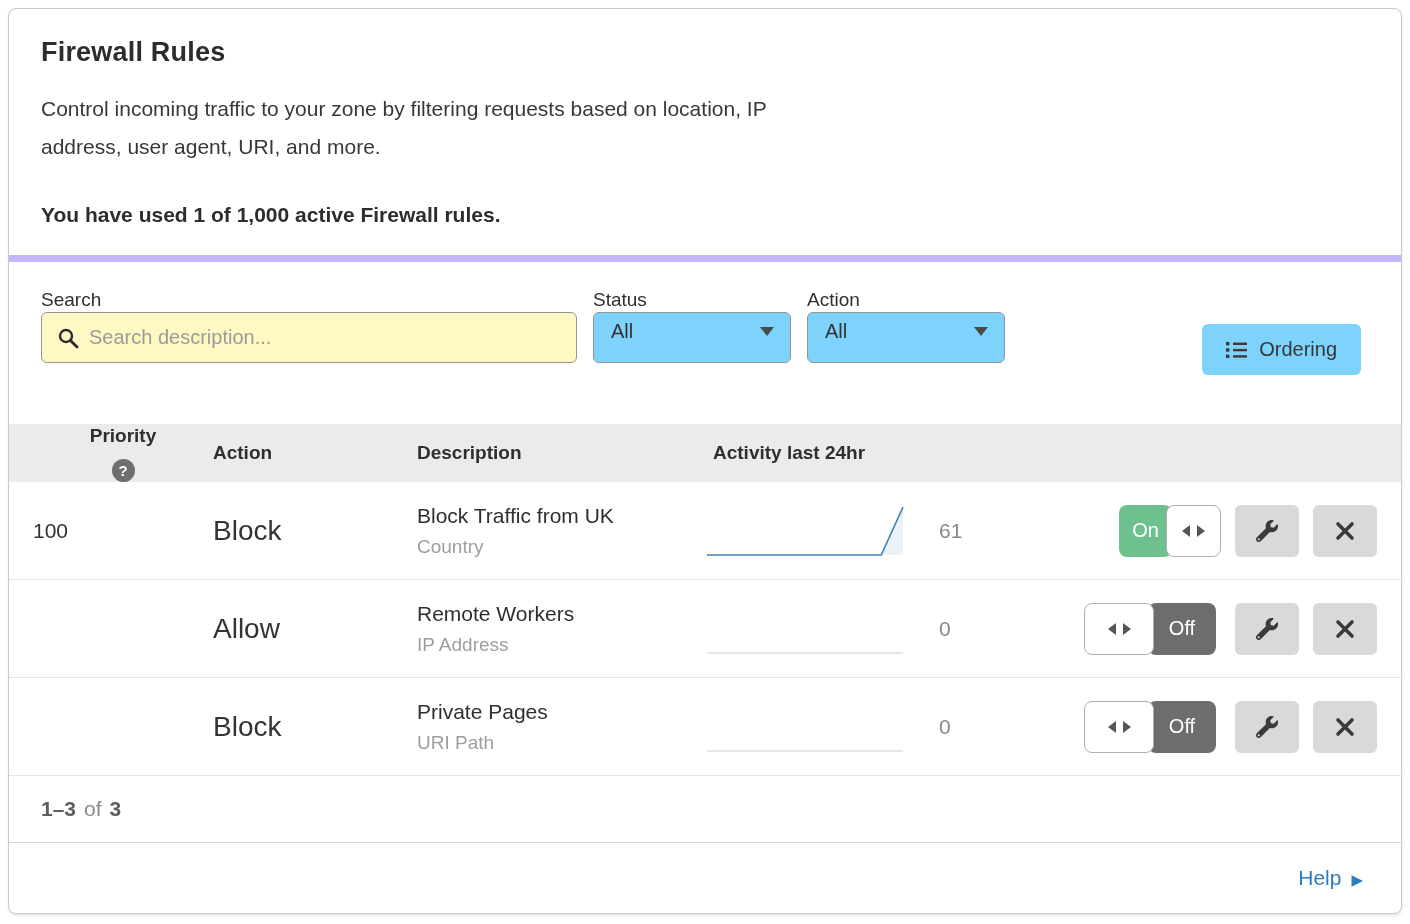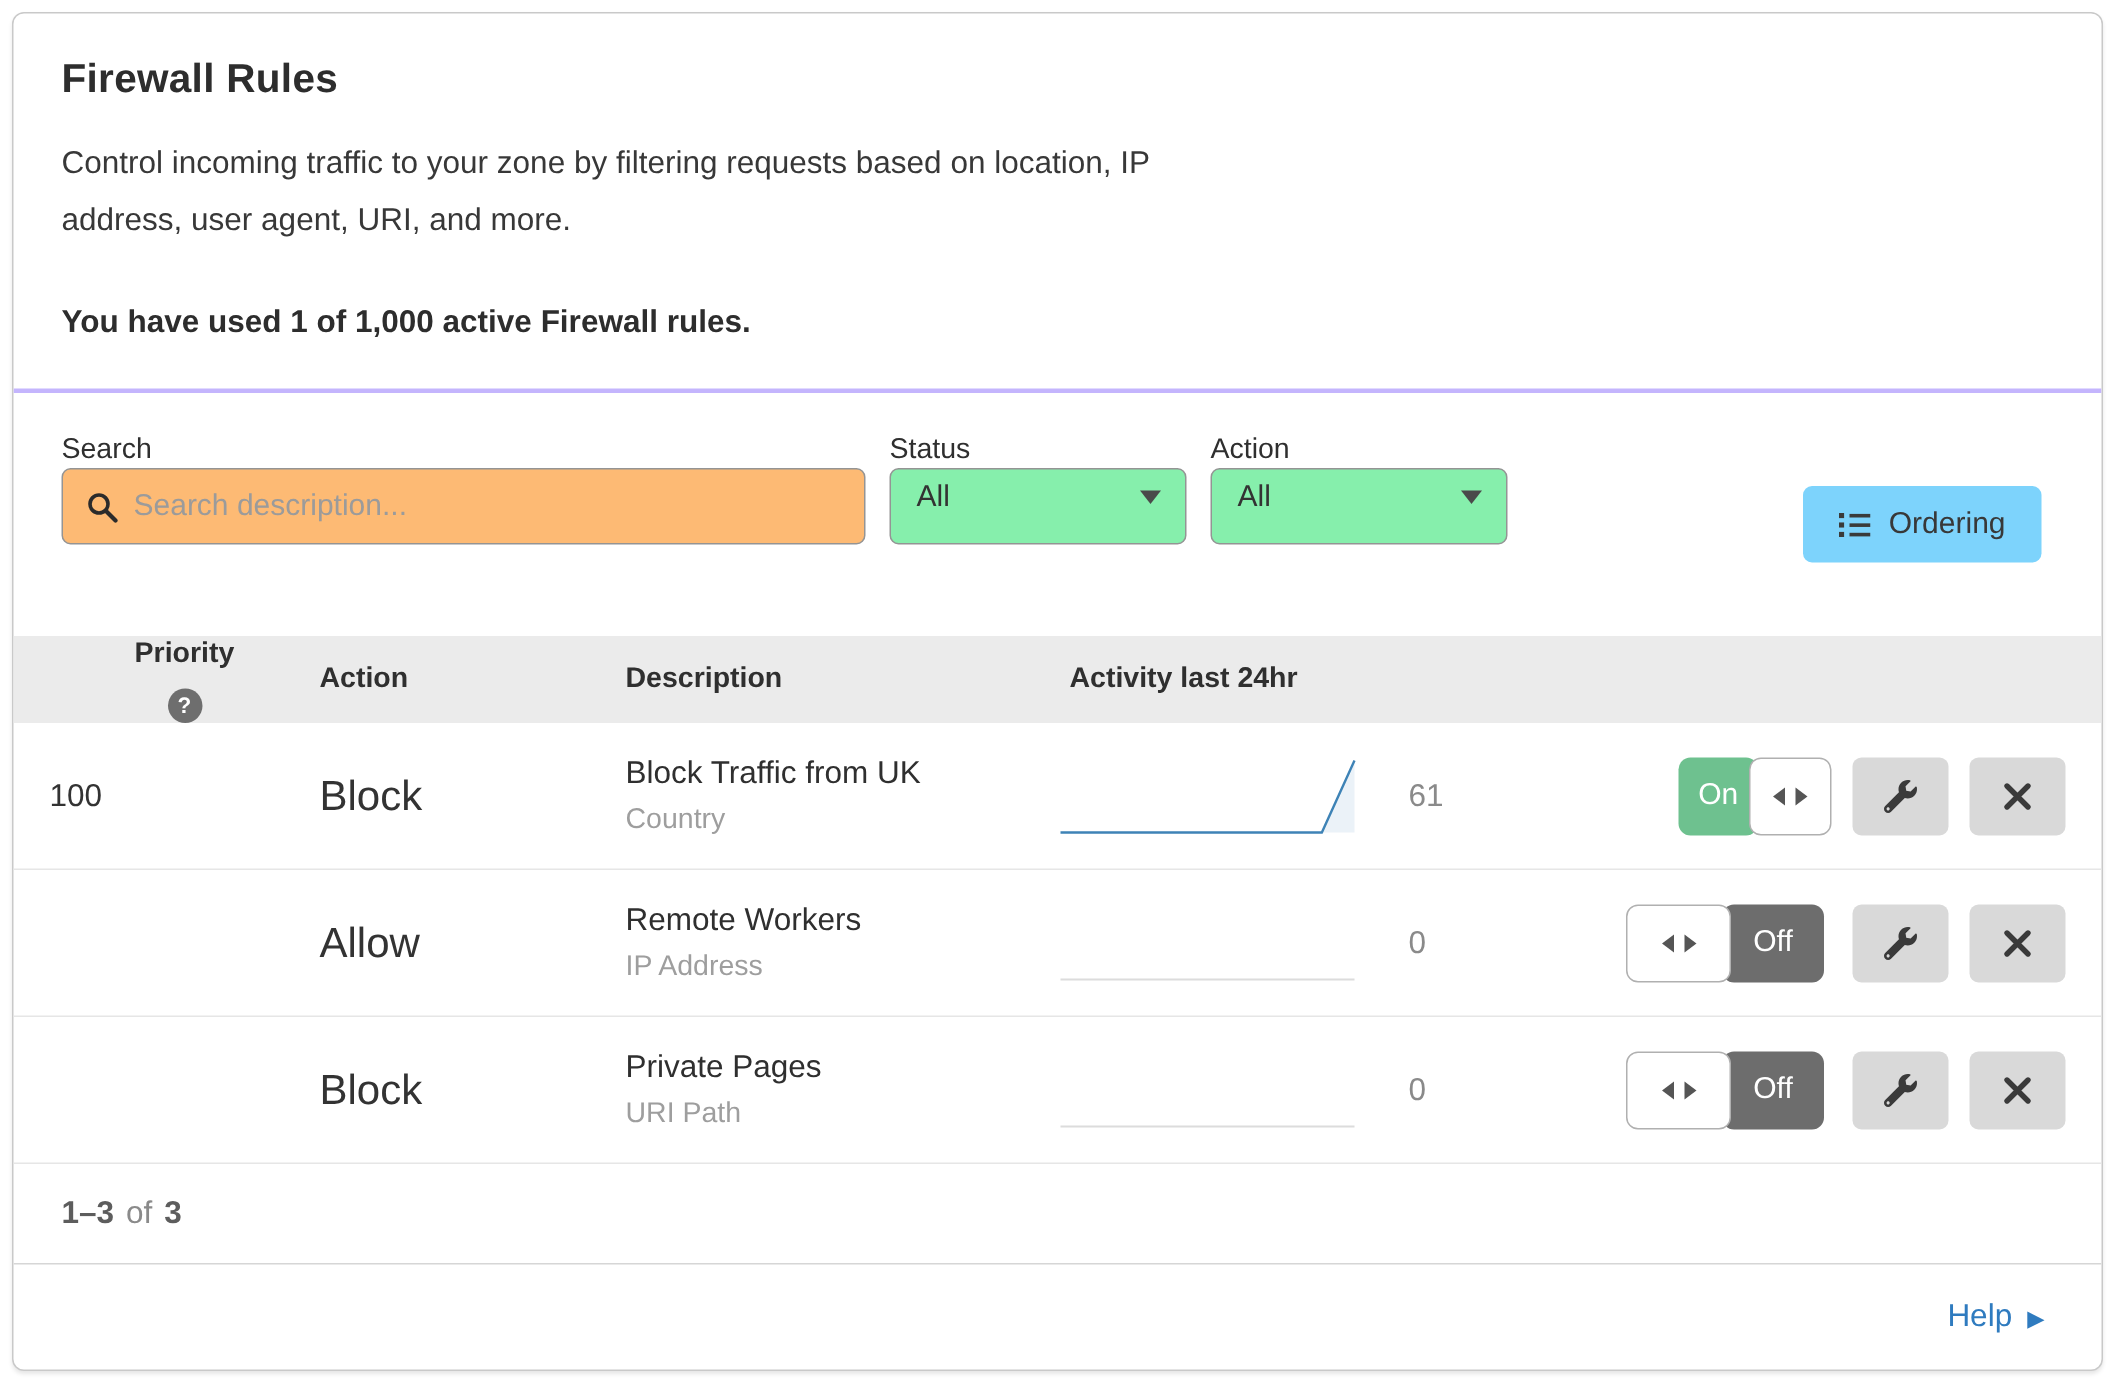--- a/index.html
+++ b/index.html
@@ -5,53 +5,53 @@
   * { box-sizing: border-box; margin: 0; padding: 0; }
   html, body { width: 1410px; height: 924px; background: #fff; font-family: "Liberation Sans", sans-serif; color: #333; }
   .card {
     position: absolute; left: 8px; top: 8px; width: 1394px; height: 906px;
     background: #fff; border: 1px solid #c9c9c9; border-radius: 8px;
     box-shadow: 0 2px 3px rgba(0,0,0,0.10);
     overflow: hidden;
   }
 
   
-  .intro { display: flex; height: 253px; border-bottom: 3px solid #c4b5fd; }
+  .intro { display: flex; height: 253px; border-bottom: 7px solid #c4b5fd; }
   .intro-left { width: 836px; padding: 28px 56px 0 32px; }
   .intro-title { font-size: 27px; font-weight: bold; color: #2d2d2d; letter-spacing: 0.2px; }
   .intro-desc { margin-top: 22px; font-size: 21px; line-height: 38px; color: #383838; }
   .intro-usage { margin-top: 37px; font-size: 21px; font-weight: bold; color: #2d2d2d; }
   .intro-right {
     flex: 1; background: #f2f2f2; border-left: 1px solid #d6d6d6;
     display: flex; align-items: center; justify-content: center;
   }
   .btn-primary {
     background: #2f7bbf; color: #fff; border: none; border-radius: 5px;
     font-family: "Liberation Sans", sans-serif;
     font-size: 20px; padding: 14px 27px; cursor: pointer;
   }
 
   
   .filters { display: flex; padding: 27px 40px 0 32px; height: 162px; }
   .filter-label { font-size: 19px; color: #2f2f2f; margin-bottom: 1px; display: block; }
   .search-filter { width: 536px; }
   .search-box {
     position: relative; height: 51px; border: 1px solid #949494; border-radius: 6px;
-    display: flex; align-items: center; background: #fdba74;
+    display: flex; align-items: center; background: #fef9c3;
   }
   .search-box svg { position: absolute; left: 15px; top: 14px; }
   .search-input {
     width: 100%; height: 100%; border: none; outline: none; background: transparent;
     font-family: "Liberation Sans", sans-serif;
     font-size: 20px; color: #333; padding-left: 47px; border-radius: 6px;
   }
   .search-input::placeholder { color: #9b9b9b; }
   .select-filter { width: 198px; margin-left: 16px; }
   .select-box {
-    height: 51px; border: 1px solid #949494; border-radius: 6px; background: #86efac;
+    height: 51px; border: 1px solid #949494; border-radius: 6px; background: #7dd3fc;
     display: flex; align-items: center; justify-content: space-between;
     padding: 0 16px 13px 17px; font-size: 20px; color: #333; cursor: pointer;
   }
   .caret-down {
     width: 0; height: 0; border-left: 7px solid transparent; border-right: 7px solid transparent;
     border-top: 9px solid #4a4a4a;
   }
   .ordering-wrap { margin-left: auto; padding-top: 35px; }
   .btn-ordering {
     height: 51px; background: #7dd3fc; border: none; border-radius: 6px;

